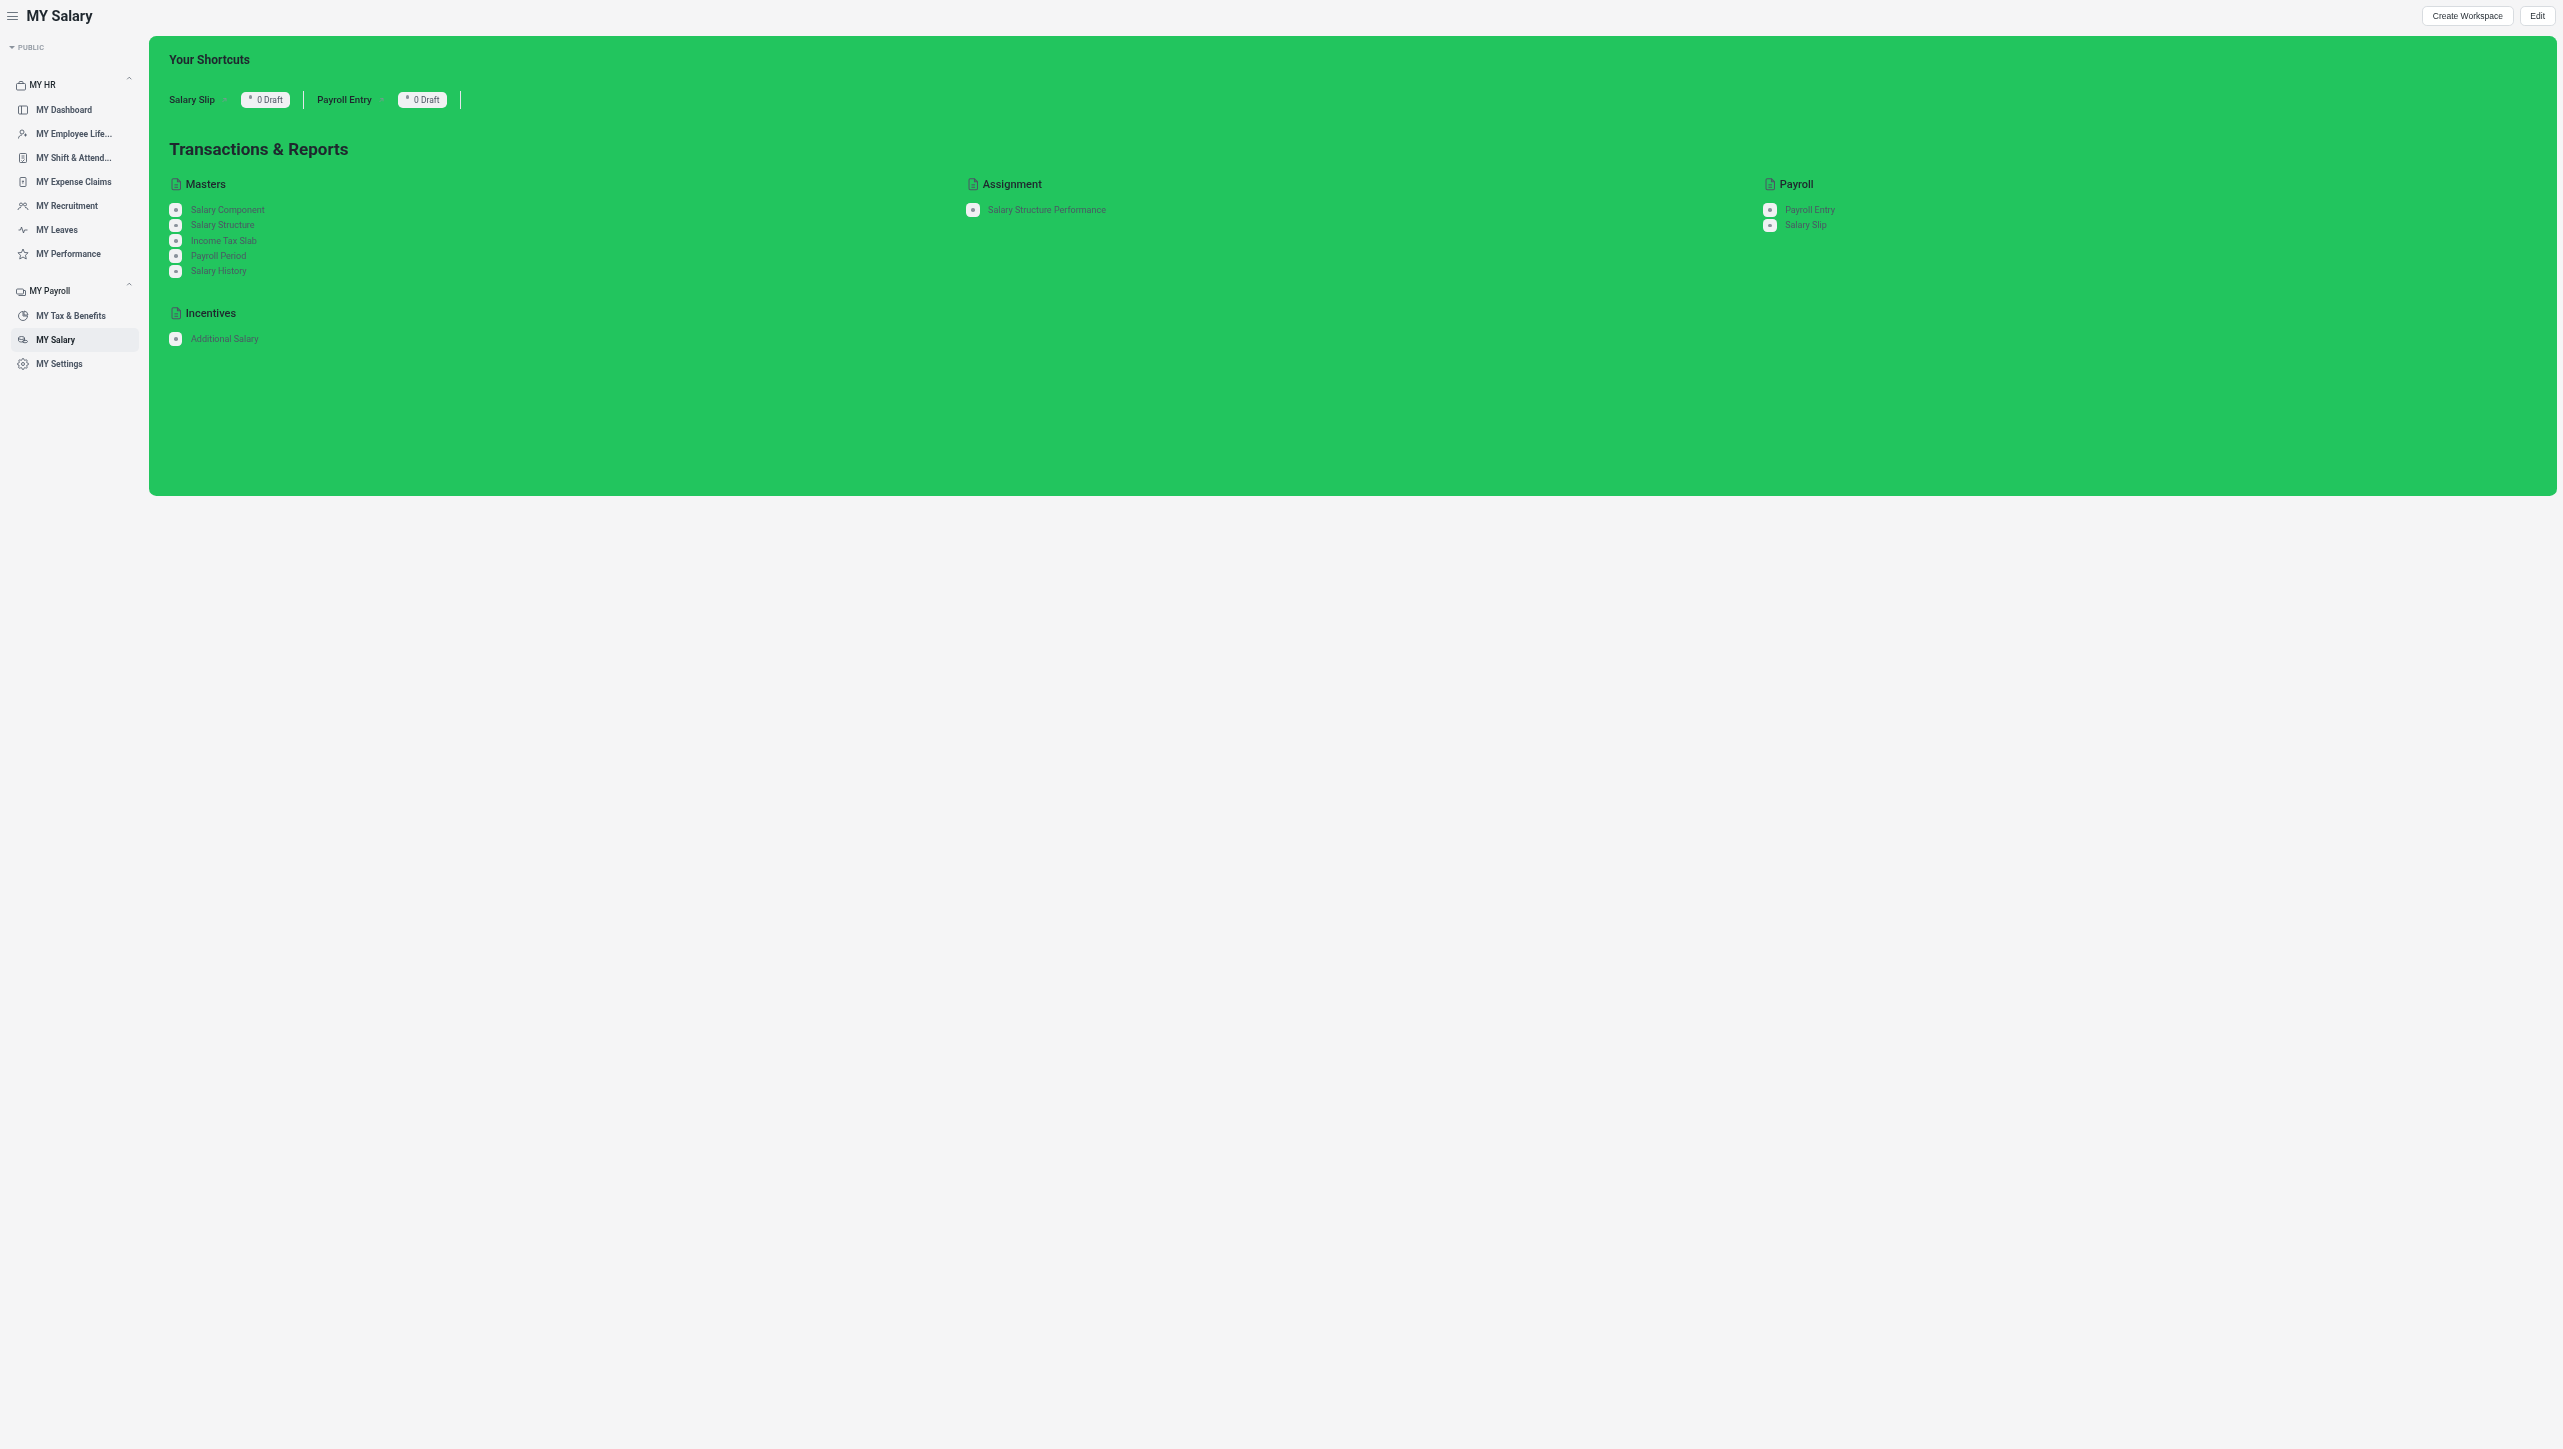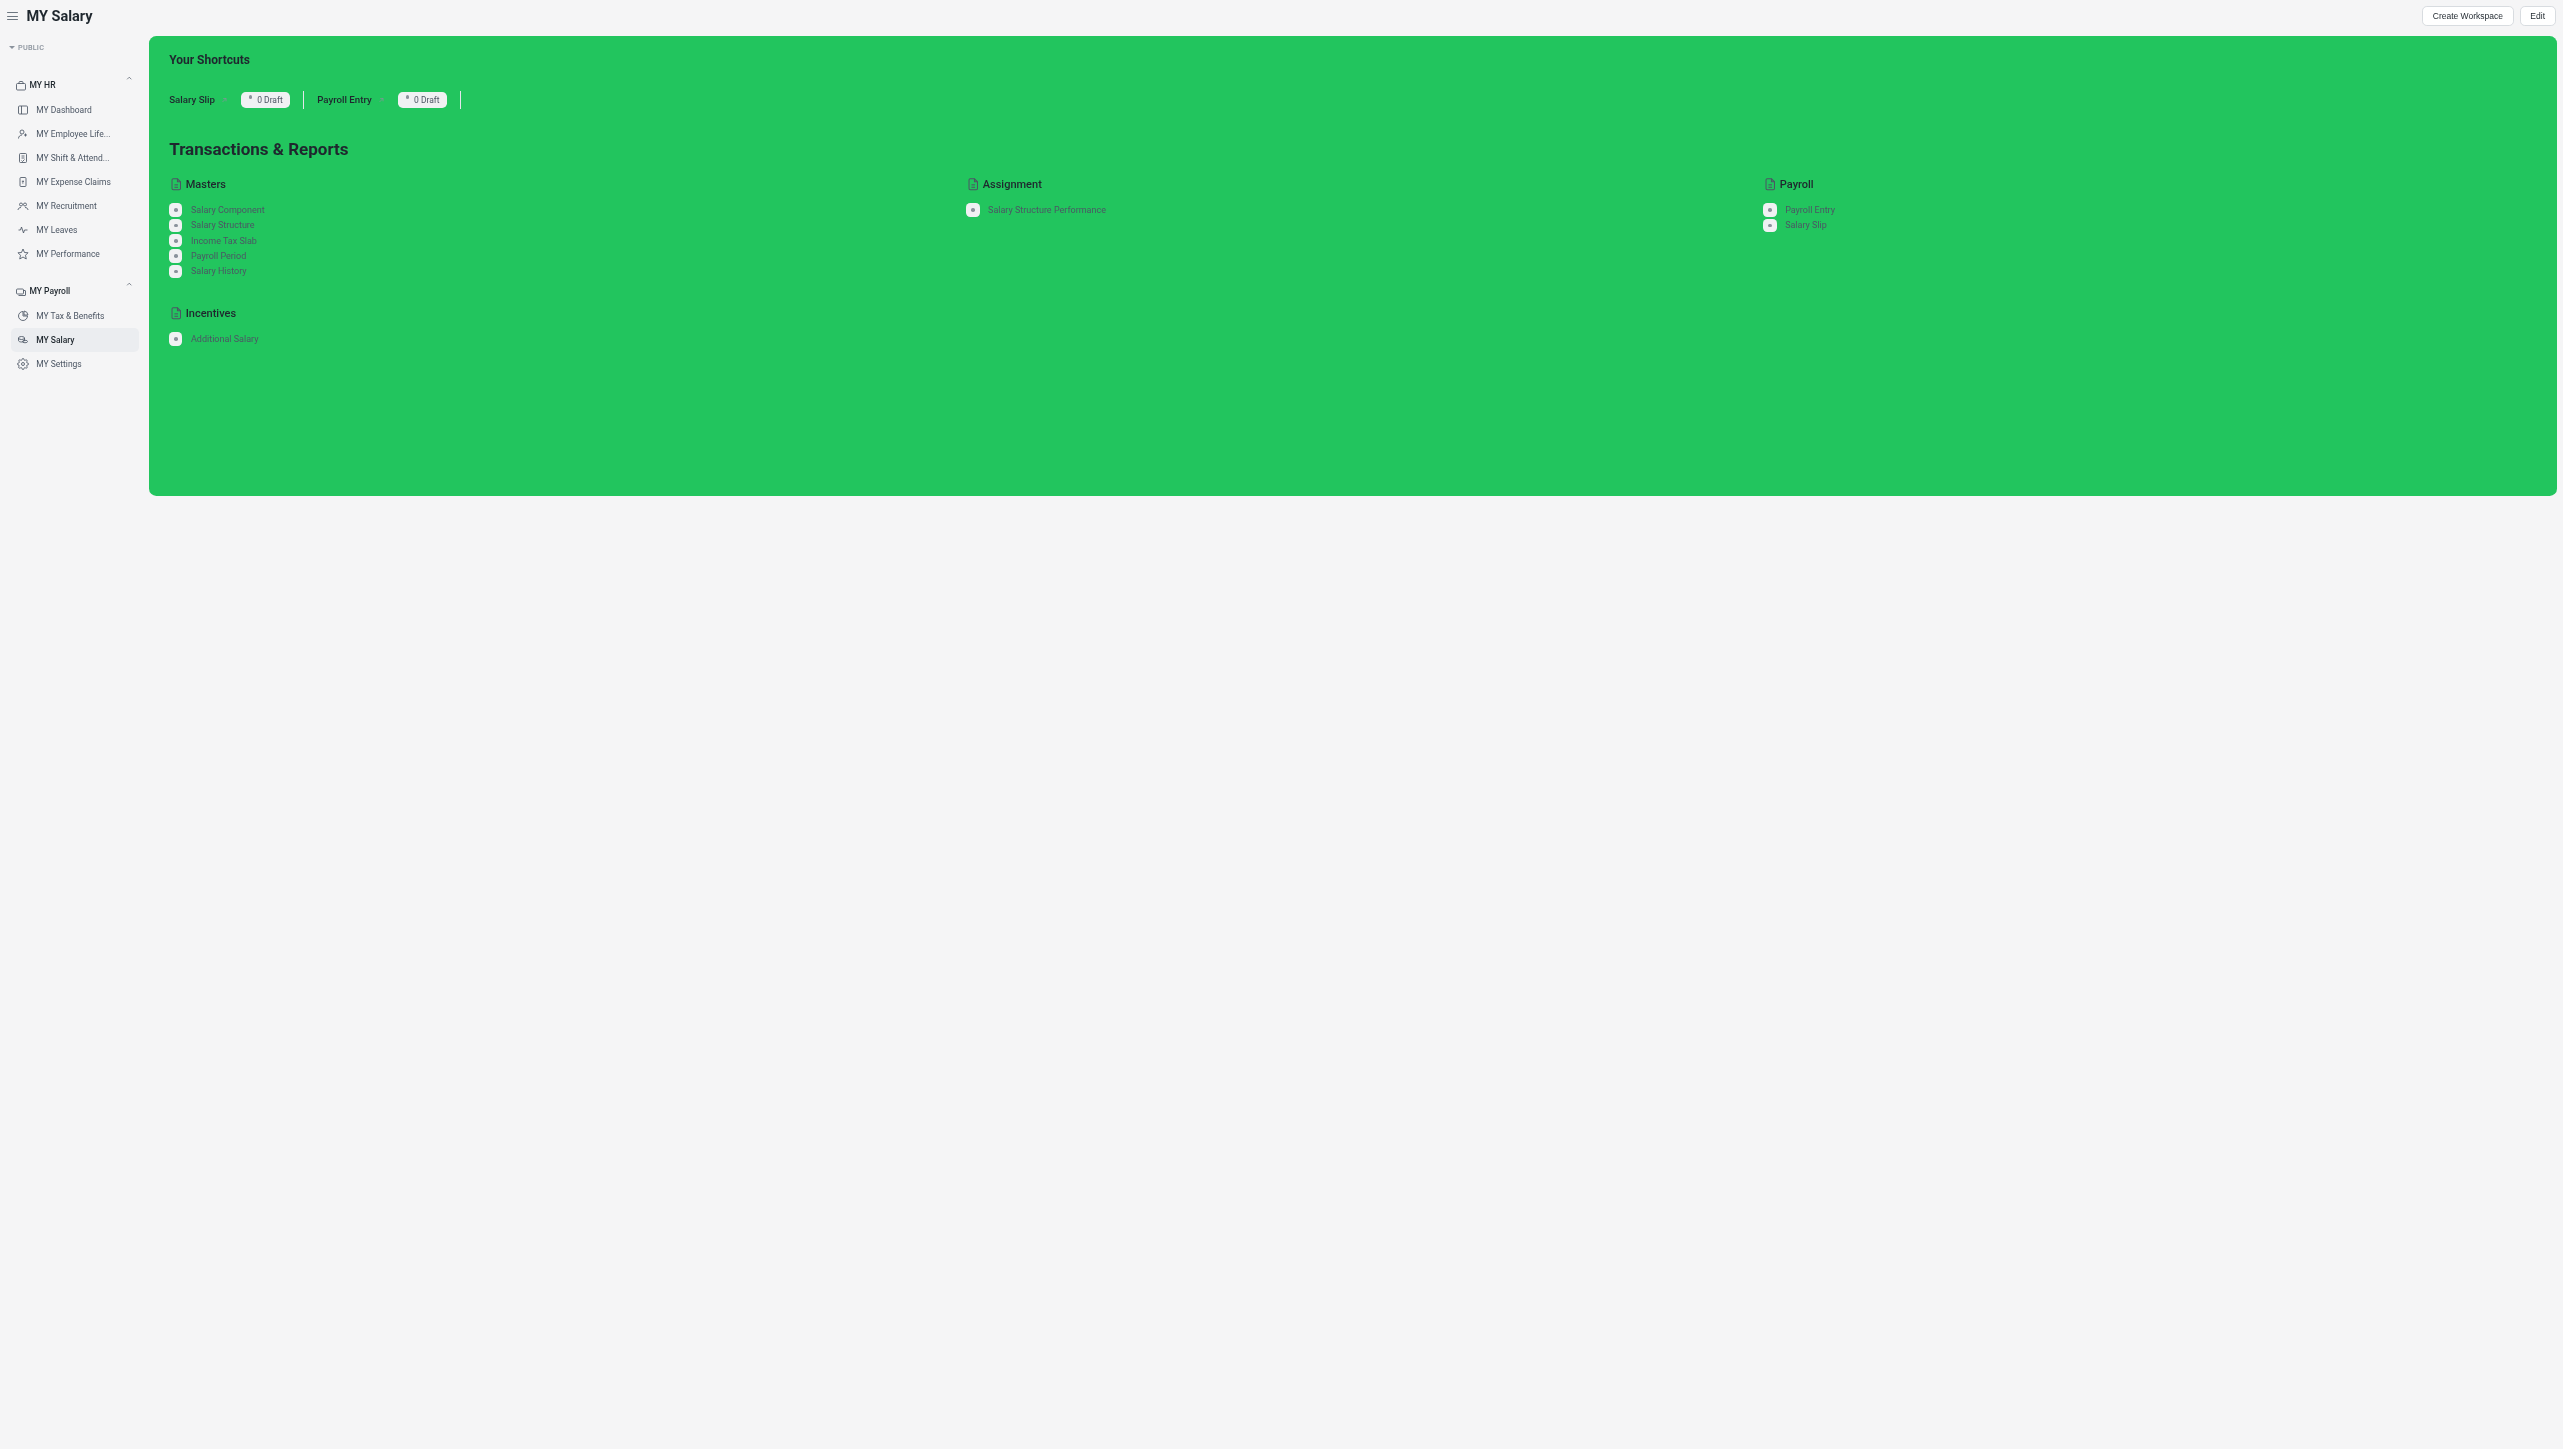--- a/index.html
+++ b/index.html
@@ -66,21 +66,21 @@
   .nav-item {
     display: flex; align-items: center; gap: 7.3px;
     padding: 6px 6px;
     border-radius: 4.8px;
     color: #4c5664;
     cursor: pointer;
     white-space: nowrap; overflow: hidden; text-overflow: ellipsis;
   }
   .nav-item.active { background: #ebedf0; color: #1f272e; font-weight: 500; }
   .nav-item .nav-icon { color: #4c5664; }
-  .nav-item span.label { overflow: hidden; text-overflow: ellipsis; }
+  .nav-item span.label { overflow: hidden; text-overflow: ellipsis; font-weight: bold; }
 
   .content {
     flex: 1;
     background: #22c55e;
     border-radius: 7.3px;
     margin: 3.6px 6px 6px 3.6px;
     padding: 17px 20.6px 36px 20.6px;
     min-height: 460px;
   }
   .h2 { font-size: 12px; font-weight: 700; color: #1f272e; margin-bottom: 24px; }

